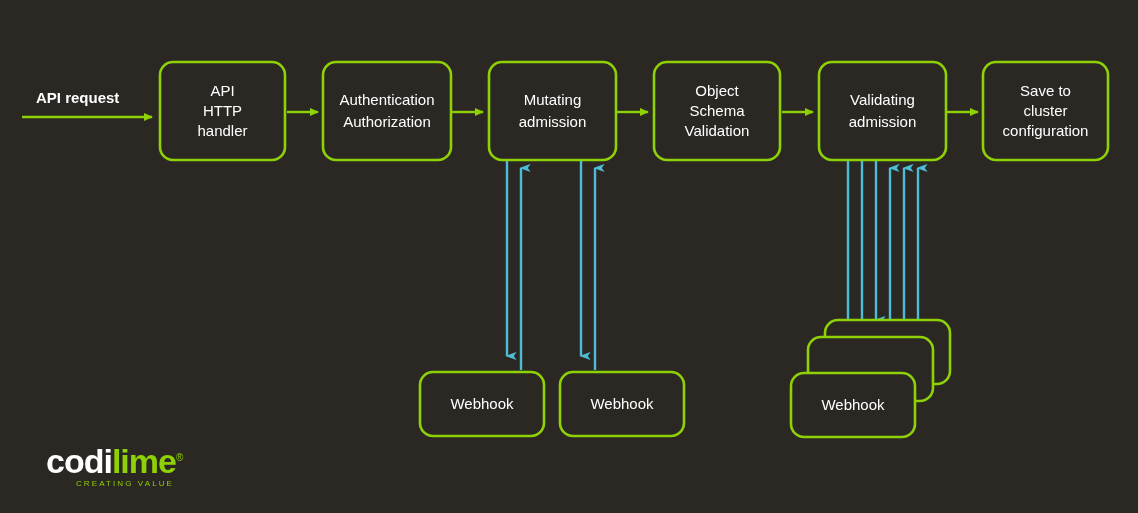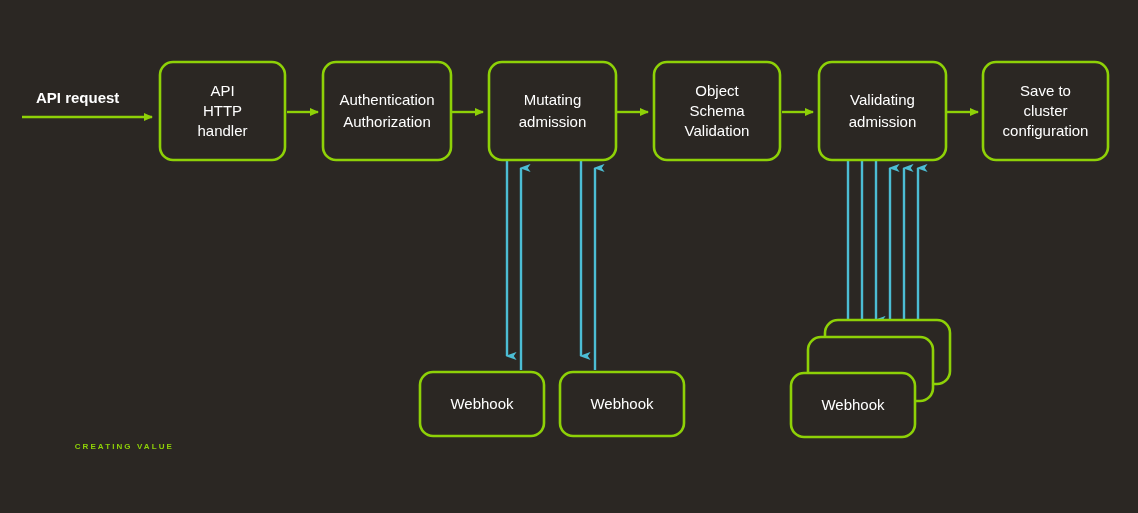--- a/index.html
+++ b/index.html
@@ -71,21 +71,21 @@
   .logo-reg {
     color: #8ed107;
     font-size: 10px;
     vertical-align: super;
     font-weight: normal;
   }
   .logo-tagline {
     color: #8ed107;
     font-family: "Liberation Sans", sans-serif;
     font-size: 8px;
-    font-weight: bold;
+    font-weight: normal;
     letter-spacing: 2.1px;
     text-align: right;
     width: 128px;
     margin-top: 1px;
   }
 </style>
 </head>
 <body>
 
 <svg id="diagram-canvas" viewBox="0 0 1138 513">
@@ -174,14 +174,15 @@
     <text class="svg-label" x="622" y="405">Webhook</text>
   </g>
 
   <g>
     <rect class="node-rect" x="791" y="373" width="124" height="64" rx="13" ry="13"></rect>
     <text class="svg-label" x="853" y="406">Webhook</text>
   </g>
 </svg>
 
 <div id="brand-logo">
+  <div class="logo-word"><span class="logo-codi">codi</span><span class="logo-lime">lime</span><span class="logo-reg">®</span></div>
   <div class="logo-tagline">CREATING VALUE</div>
 </div>
 
 </body></html>

